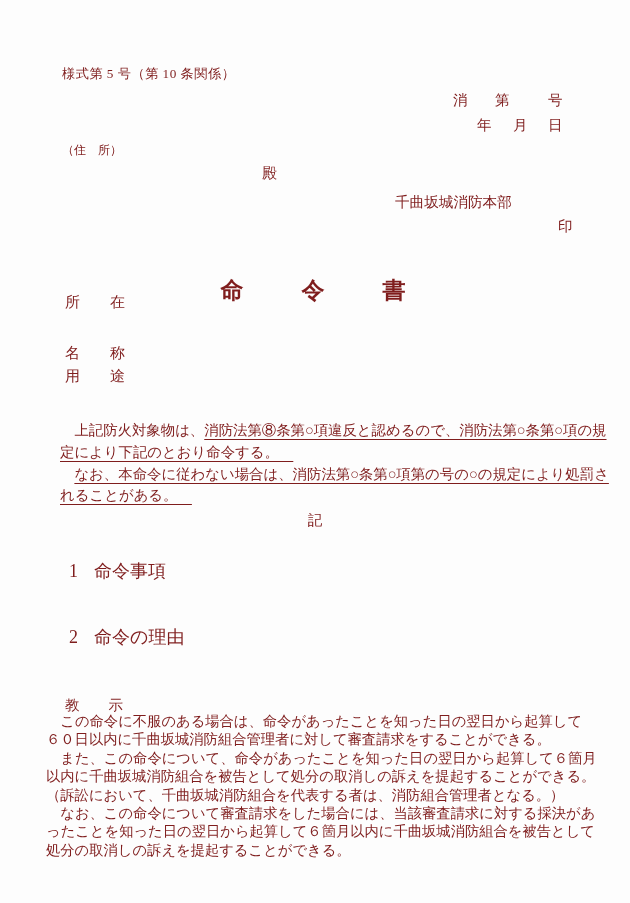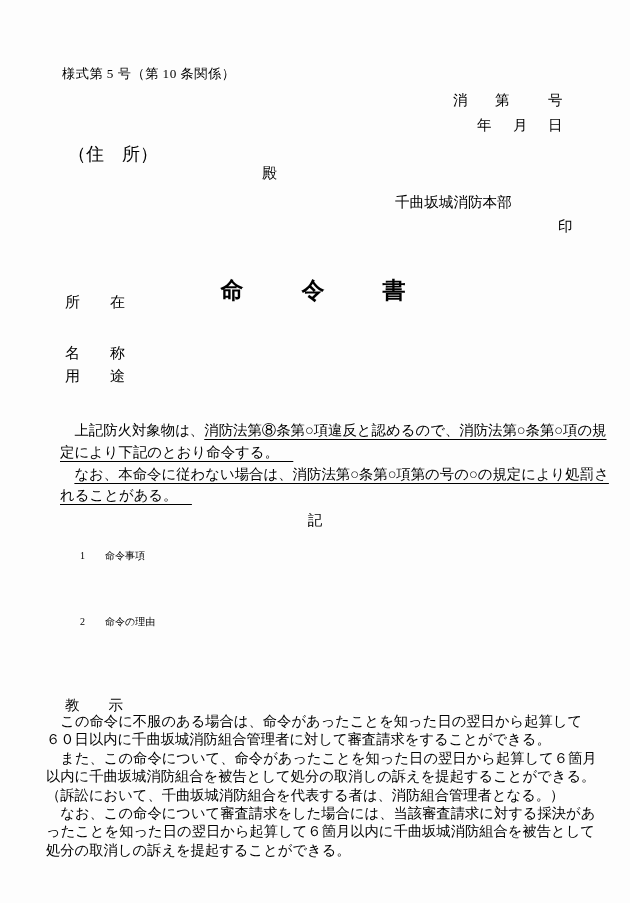--- a/index.html
+++ b/index.html
@@ -2,33 +2,33 @@
 <html lang="ja"><head>
 <meta charset="utf-8">
 <style>
   html, body { margin: 0; padding: 0; }
   body { background: #ffffff; }
   .page {
     position: relative;
     width: 630px;
     height: 903px;
     background: #fdfdfd;
-    color: #000000;
+    color: #7f1d1d;
     font-family: "Liberation Serif", "DejaVu Serif", serif;
     overflow: hidden;
   }
   .abs { position: absolute; }
   .tok { position: absolute; top: 0; white-space: pre; }
 
   .form-no { left: 62px; top: 65px; font-size: 13.2px; letter-spacing: 0.5px; white-space: pre; }
 
   .docno-row { left: 0; top: 91px; width: 100%; height: 18px; font-size: 14.5px; }
   .date-row  { left: 0; top: 116px; width: 100%; height: 18px; font-size: 14.5px; }
 
-  .address-label { left: 68px;  top: 142px; font-size: 18px; white-space: pre; }
+  .address-label { left: 62px;  top: 142px; font-size: 12px; white-space: pre; }
   .honorific     { left: 262px; top: 164px; font-size: 15px; }
   .issuer        { left: 395px; top: 193px; font-size: 14.6px; }
   .seal          { left: 558px; top: 217px; font-size: 14.5px; }
 
   .doc-title {
     left: 0; right: 0; top: 243px;
     text-align: center;
     font-size: 23px;
     font-weight: bold;
     letter-spacing: 4px;
@@ -45,21 +45,21 @@
     left: 41px; top: 420px; width: 570px;
     font-size: 14.4px;
     line-height: 21.8px;
     margin-left: 19px;
   }
   .statement .bl { white-space: pre; }
   .u { text-decoration: underline; text-underline-offset: 3.5px; text-decoration-thickness: 1px; }
 
   .record-marker { left: 0; right: 0; top: 511px; text-align: center; font-size: 14.5px; }
 
-  .order-item { left: 70px; font-size: 10px; white-space: pre; }
+  .order-item { left: 51px; font-size: 18px; white-space: pre; }
   .oi-0 { top: 538px; }
   .oi-1 { top: 604px; }
   .order-item .no { display: inline-block; min-width: 25px; }
 
   .instruction-heading { left: 65px; top: 696px; font-size: 14.5px; white-space: pre; }
   .instruction-lines {
     left: 46px; top: 712px; width: 570px;
     font-size: 14.3px;
     line-height: 18.4px;
   }

